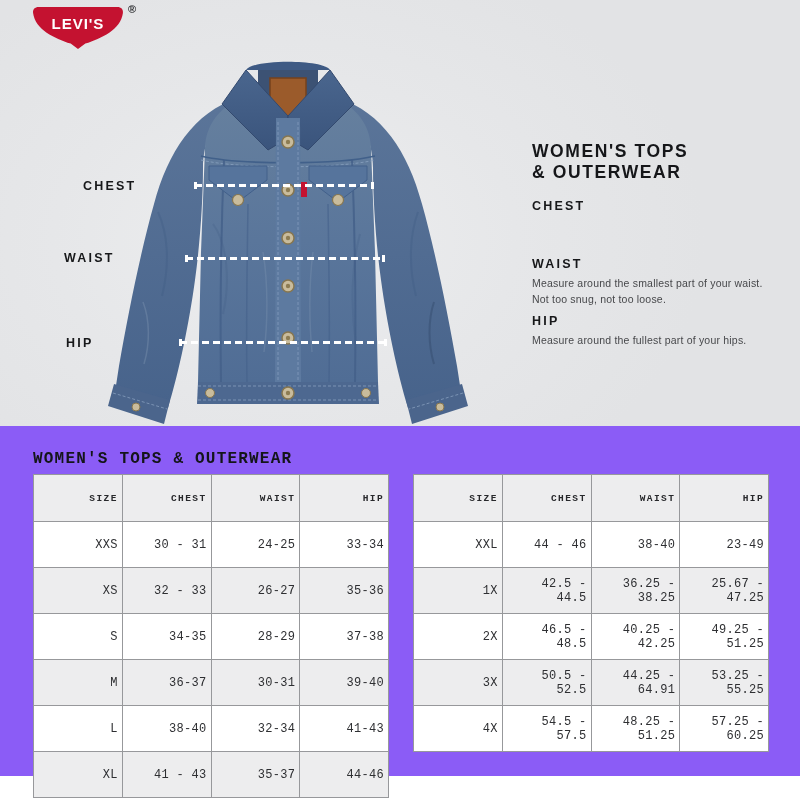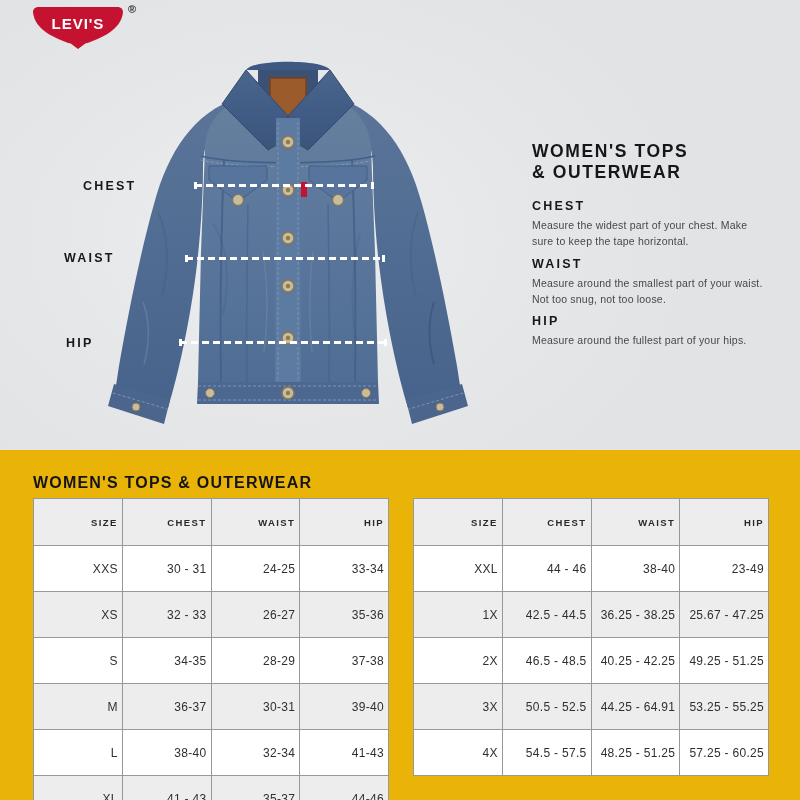--- a/index.html
+++ b/index.html
@@ -35,21 +35,21 @@
 
   
   .guide{position:absolute;left:532px;top:124px;width:240px;color:#1b1c1e;margin-top:17px;}
   .guide-title{font-size:17.5px;line-height:21px;font-weight:800;letter-spacing:1.6px;color:#151619;}
   .guide-sec{position:absolute;left:0;width:236px;}
   .guide-sec.s0{top:58px;} .guide-sec.s1{top:116px;} .guide-sec.s2{top:173px;}
   .guide-h{font-size:12.5px;font-weight:800;letter-spacing:2.2px;color:#17181a;margin:0 0 4px 0;}
   .guide-b{font-size:10.5px;line-height:16px;letter-spacing:.2px;color:#47484b;margin:0;}
 
   
-  .bottom{position:absolute;left:0;top:450px;width:800px;height:350px;background:#eab308;}
+  .bottom{position:absolute;left:0;top:426px;width:800px;height:350px;background:#8b5cf6;font-family:Liberation Mono, monospace;}
   .chart-heading{position:absolute;left:33px;top:24px;font-size:16px;font-weight:800;
                  letter-spacing:1.2px;color:#141519;}
 
   table.size-table{position:absolute;top:48px;border-collapse:collapse;table-layout:fixed;
                    width:356px;background:#fff;}
   table.size-table.left{left:33px;}
   table.size-table.right{left:413px;}
   .size-table th{height:38px;background:#ededee;font-size:9.5px;font-weight:700;
                  letter-spacing:1.4px;color:#27282b;}
   .size-table td{height:37px;font-size:12px;letter-spacing:.3px;color:#2e2f32;margin-top:24px;}
@@ -185,21 +185,20 @@
     <div class="m-line waist"></div>
     <div class="m-line hip"></div>
 
     <div class="guide">
       <div class="guide-title">
         <div>WOMEN'S TOPS</div>
         <div>&amp; OUTERWEAR</div>
       </div>
       <div class="guide-sec s0">
         <p class="guide-h">CHEST</p>
-        <p class="guide-b">Measure the widest part of your chest. Make sure to keep the tape horizontal.</p>
       </div>
       <div class="guide-sec s1">
         <p class="guide-h">WAIST</p>
         <p class="guide-b">Measure around the smallest part of your waist. Not too snug, not too loose.</p>
       </div>
       <div class="guide-sec s2">
         <p class="guide-h">HIP</p>
         <p class="guide-b">Measure around the fullest part of your hips.</p>
       </div>
     </div>

